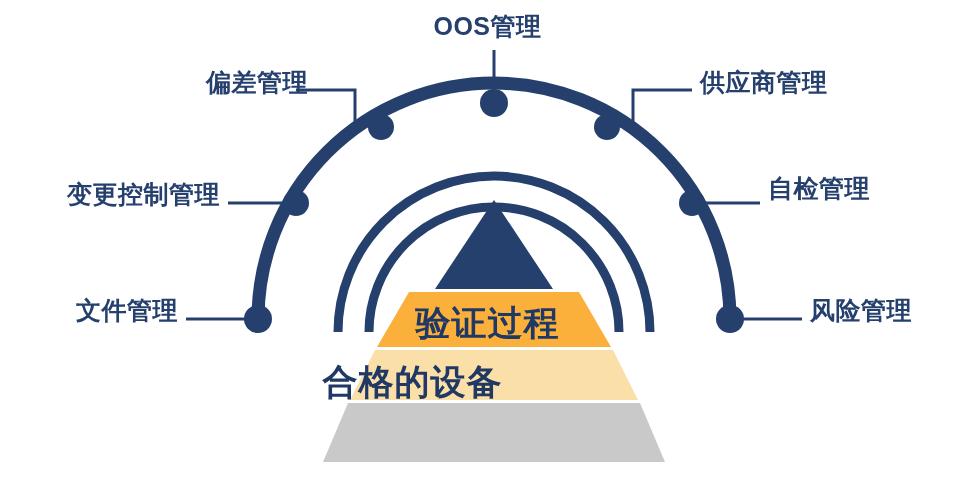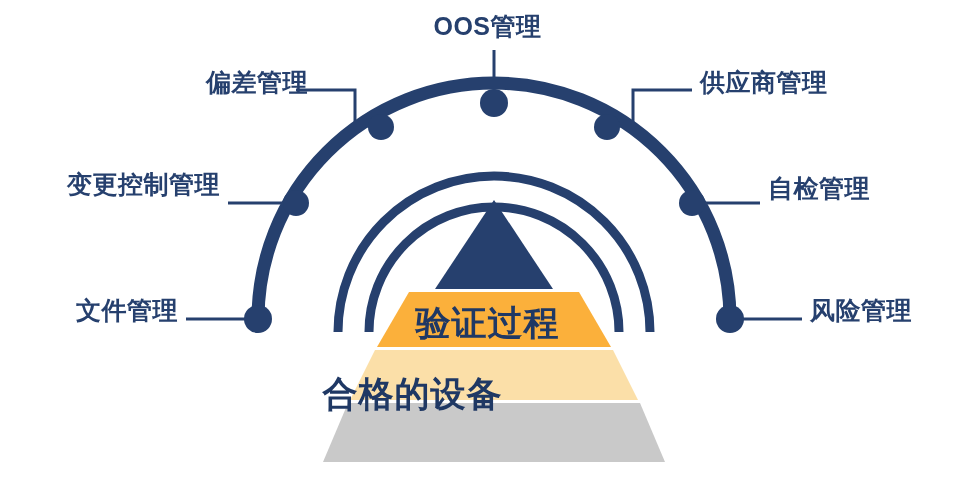--- a/index.html
+++ b/index.html
@@ -96,30 +96,30 @@
     <g>
       <polygon points="494,200 553,289 435,289" fill="#26406E"></polygon>
       <polygon points="409,292 579,292 611,347 377,347" fill="#FBB03B"></polygon>
       <polygon points="375,350 613,350 638,400 350,400" fill="#FBDFA8"></polygon>
       <polygon points="348,403 640,403 665,462 323,462" fill="#C9C9C9"></polygon>
     </g>
   </svg>
 
   <div class="label right-align" style="left:0px; top:298px; width:178px;">文件管理</div>
 
-  <div class="label right-align" style="left:0px; top:172px; width:220px;">变更控制管理</div>
+  <div class="label right-align" style="left:0px; top:182px; width:220px;">变更控制管理</div>
 
   <div class="label right-align" style="left:0px; top:70px; width:288px;margin-left:20px;">偏差管理</div>
 
   <div class="label" style="left:0px; top:14px; width:975px; text-align:center;">OOS管理</div>
 
   <div class="label left-align" style="left:700px; top:70px;">供应商管理</div>
 
   <div class="label left-align" style="left:768px; top:176px;">自检管理</div>
 
   <div class="label left-align" style="left:810px; top:298px;">风险管理</div>
 
   <div class="tier-label" style="left:0px; top:305px; width:975px;">验证过程</div>
 
-  <div class="tier-label" style="left:0px; top:376px; width:825px;">合格的设备</div>
+  <div class="tier-label" style="left:0px; top:364px; width:825px;">合格的设备</div>
 
 
 </div>
 
 </body></html>

